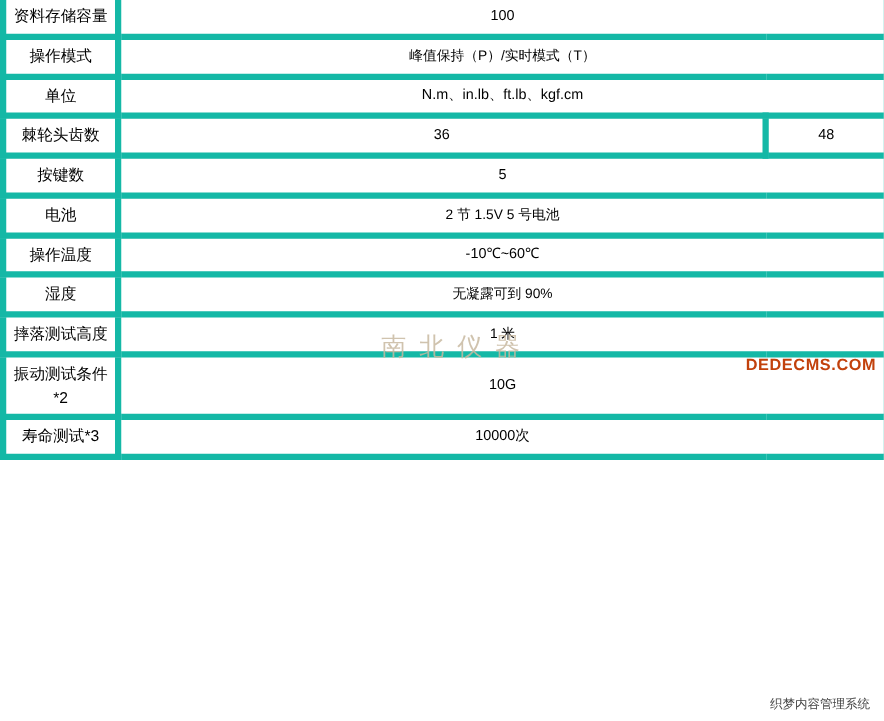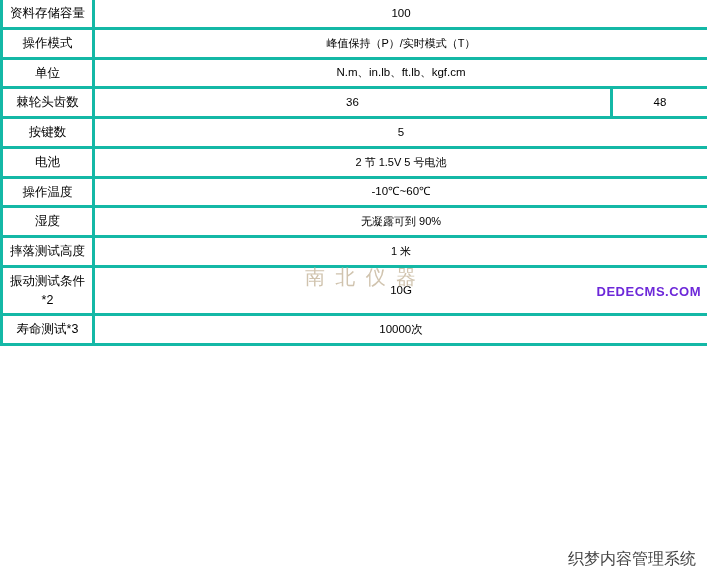--- a/index.html
+++ b/index.html
@@ -19,21 +19,21 @@
     border-collapse: collapse;
     table-layout: fixed;
     width: 707px;
     font-size: 12.5px;
   }
   #spec-table col.c-label { width: 92px; }
   #spec-table col.c-val1  { width: 518px; }
   #spec-table col.c-val2  { width: 97px; }
 
   #spec-table td {
-    border: 3px solid #14b8a6;
+    border: 5px solid #14b8a6;
     padding: 4px 6px;
     vertical-align: middle;
     line-height: 1.5;
     word-break: break-all;
   }
   td.label {
     text-align: center;
     font-size: 12.5px;
     margin-left: 36px;
   }
@@ -67,28 +67,28 @@
     opacity: 0.85;
     letter-spacing: 2px;
     margin-top: 12px;
   }
   .wm-right {
     right: 6px;
     top: 284px;
     font-family: "Liberation Sans", sans-serif;
     font-size: 13px;
     font-weight: bold;
-    color: #6d28d9;
+    color: #c2410c;
     letter-spacing: 0.5px;
   }
   .wm-bottom {
     right: 8px;
     bottom: 6px;
     font-family: "Liberation Sans", sans-serif;
-    font-size: 16px;
+    font-size: 10px;
     color: #444444;
     background: rgba(255,255,255,0.72);
     padding: 1px 3px;
   }
 </style>
 </head>
 <body>
 
 <table id="spec-table">
   <colgroup>

